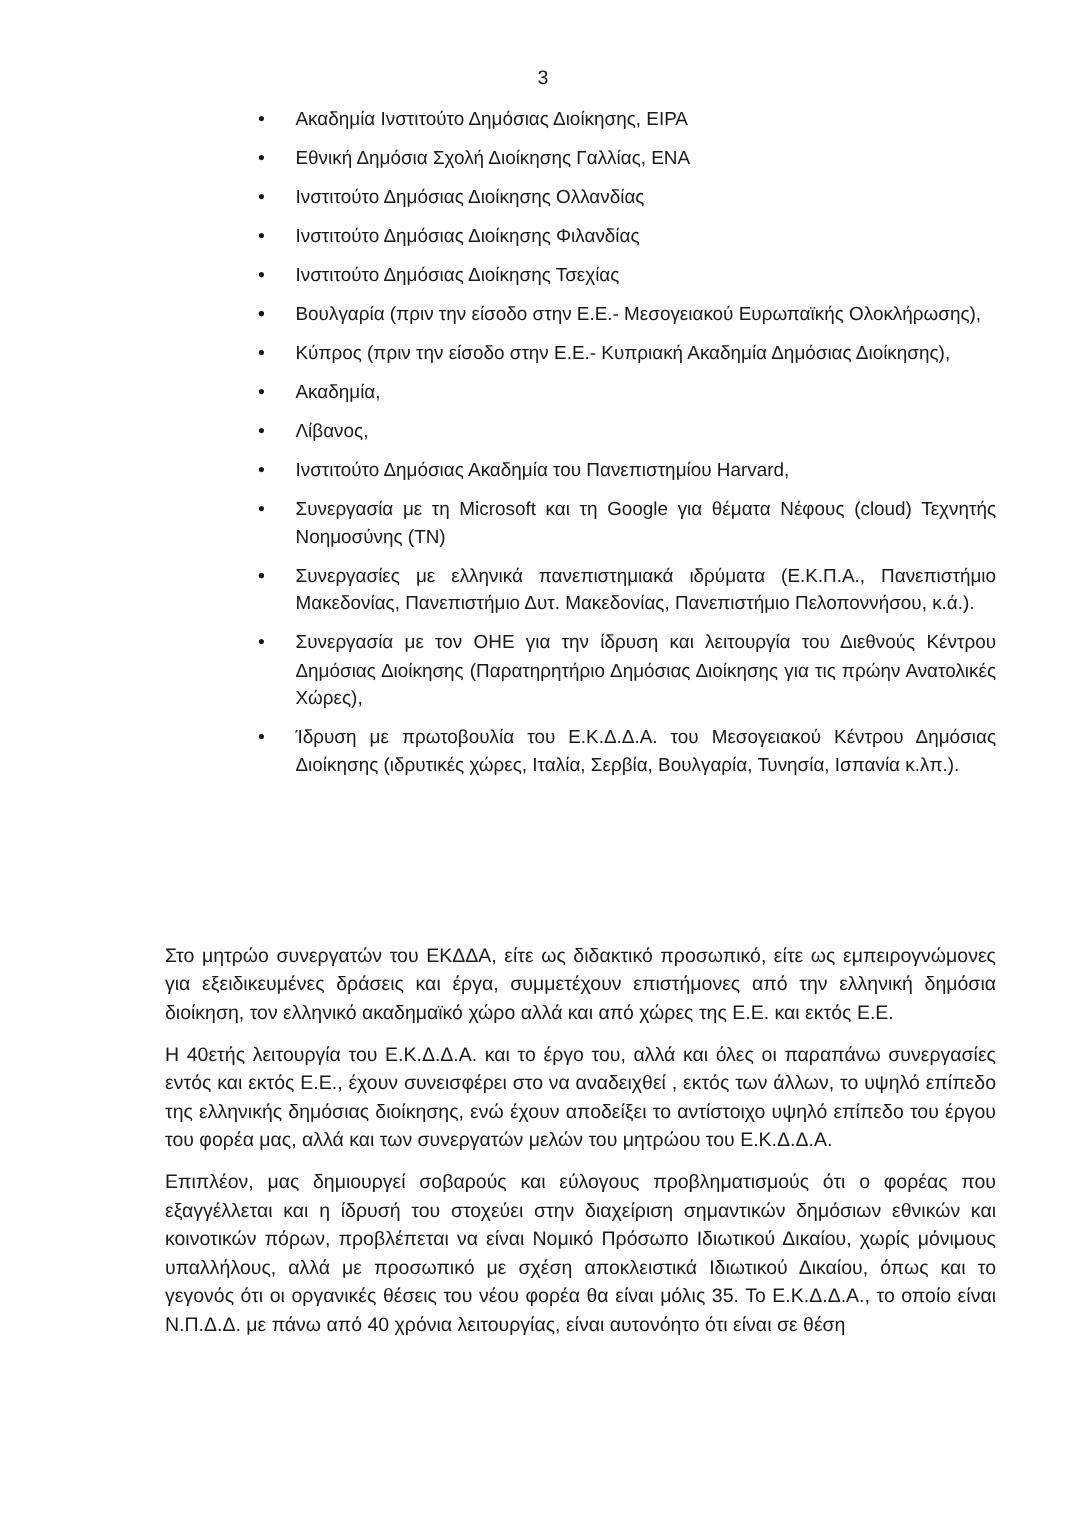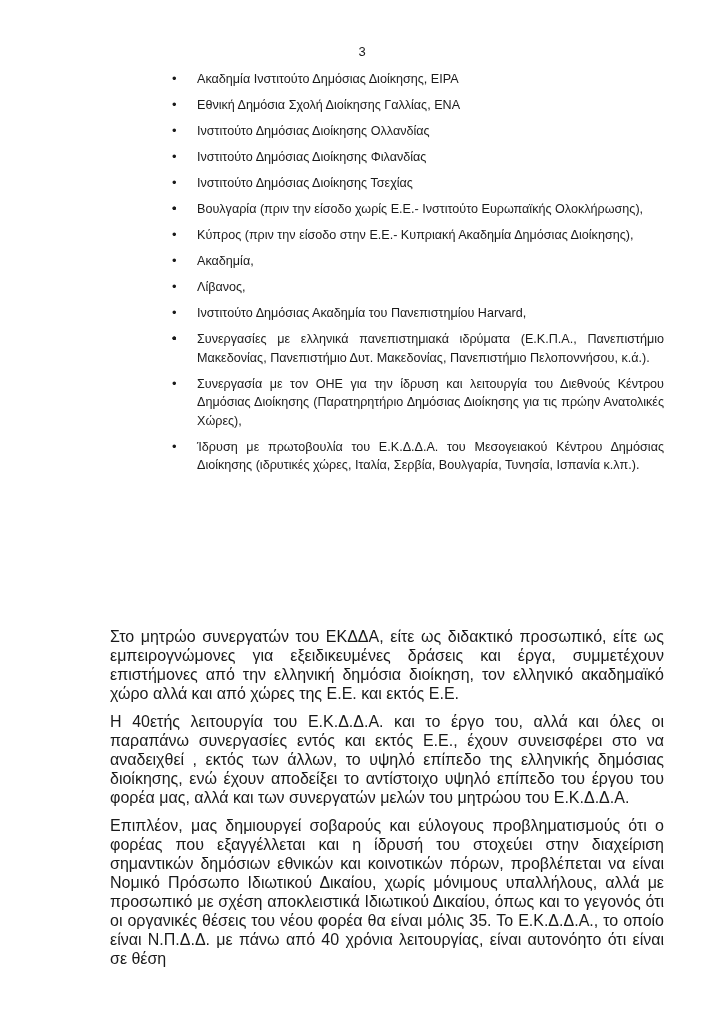--- a/index.html
+++ b/index.html
@@ -3,40 +3,40 @@
 <meta charset="utf-8">
 <style>
   html, body { margin:0; padding:0; background:#ffffff; }
   body { width:724px; height:1024px; position:relative; overflow:hidden;
          font-family:"Liberation Sans", "DejaVu Sans", sans-serif; color:#1a1a1a; }
   .page-number { position:absolute; top:44px; left:0; width:724px; text-align:center; font-size:13px; }
   .list { position:absolute; left:172px; top:70px; width:492px; margin:0; padding:0; list-style:none; }
   .item { position:relative; padding-left:25px; font-size:12.6px; line-height:18.5px; text-align:justify; margin-bottom:7.5px; }
   .bullet { position:absolute; left:0; top:0; font-size:13px; }
   .paras { position:absolute; left:110px; top:627px; width:554px; }
-  .para { font-size:16px; line-height:19px; text-align:justify; margin:0 0 9px 0; }
+  .para { font-size:13px; line-height:19px; text-align:justify; margin:0 0 9px 0; }
 </style>
 </head>
 <body>
 
 <div class="page-number">3</div>
 
 <ul class="list">
   <li class="item"><span class="bullet">•</span><span>Ακαδημία Ινστιτούτο Δημόσιας Διοίκησης, EIPA</span></li>
   <li class="item"><span class="bullet">•</span><span>Εθνική Δημόσια Σχολή Διοίκησης Γαλλίας, ΕΝΑ</span></li>
   <li class="item"><span class="bullet">•</span><span>Ινστιτούτο Δημόσιας Διοίκησης Ολλανδίας</span></li>
   <li class="item"><span class="bullet">•</span><span>Ινστιτούτο Δημόσιας Διοίκησης Φιλανδίας</span></li>
   <li class="item"><span class="bullet">•</span><span>Ινστιτούτο Δημόσιας Διοίκησης Τσεχίας</span></li>
   <li class="item"><span class="bullet">•</span></li>
-  <li class="item"><span class="bullet">•</span><span>Βουλγαρία (πριν την είσοδο χωρίς Ε.Ε.- Ινστιτούτο Ευρωπαϊκής Ολοκλήρωσης),</span></li>
+  <li class="item"><span class="bullet">•</span><span>Βουλγαρία (πριν την είσοδο στην Ε.Ε.- Μεσογειακού Ευρωπαϊκής Ολοκλήρωσης),</span></li>
   <li class="item"><span class="bullet">•</span><span>Κύπρος (πριν την είσοδο στην Ε.Ε.- Κυπριακή Ακαδημία Δημόσιας Διοίκησης),</span></li>
   <li class="item"><span class="bullet">•</span><span>Ακαδημία,</span></li>
   <li class="item"><span class="bullet">•</span><span>Λίβανος,</span></li>
   <li class="item"><span class="bullet">•</span><span>Ινστιτούτο Δημόσιας Ακαδημία του Πανεπιστημίου Harvard,</span></li>
-  <li class="item"><span class="bullet">•</span></li>
+  <li class="item"><span class="bullet">•</span><span>Συνεργασία με τη Microsoft και τη Google για θέματα Νέφους (cloud) Τεχνητής Νοημοσύνης (ΤΝ)</span></li>
   <li class="item"><span class="bullet">•</span></li>
   <li class="item"><span class="bullet">•</span><span>Συνεργασίες με ελληνικά πανεπιστημιακά ιδρύματα (Ε.Κ.Π.Α., Πανεπιστήμιο Μακεδονίας, Πανεπιστήμιο Δυτ. Μακεδονίας, Πανεπιστήμιο Πελοποννήσου, κ.ά.).</span></li>
   <li class="item"><span class="bullet">•</span><span>Συνεργασία με τον ΟΗΕ για την ίδρυση και λειτουργία  του Διεθνούς Κέντρου Δημόσιας Διοίκησης (Παρατηρητήριο Δημόσιας Διοίκησης για τις πρώην Ανατολικές Χώρες),</span></li>
   <li class="item"><span class="bullet">•</span><span>Ίδρυση με πρωτοβουλία του Ε.Κ.Δ.Δ.Α. του Μεσογειακού Κέντρου Δημόσιας Διοίκησης (ιδρυτικές χώρες, Ιταλία, Σερβία, Βουλγαρία, Τυνησία, Ισπανία κ.λπ.).</span></li>
 </ul>
 
 <div class="paras">
   <p class="para">Στο μητρώο συνεργατών του ΕΚΔΔΑ, είτε ως διδακτικό προσωπικό, είτε ως εμπειρογνώμονες για εξειδικευμένες δράσεις και έργα, συμμετέχουν επιστήμονες από την ελληνική δημόσια διοίκηση, τον ελληνικό ακαδημαϊκό χώρο αλλά και από χώρες της Ε.Ε. και εκτός Ε.Ε.</p>
   <p class="para">Η 40ετής λειτουργία του Ε.Κ.Δ.Δ.Α. και το έργο του, αλλά και όλες οι παραπάνω συνεργασίες εντός και εκτός Ε.Ε., έχουν συνεισφέρει στο να αναδειχθεί , εκτός των άλλων, το υψηλό επίπεδο της ελληνικής δημόσιας διοίκησης, ενώ έχουν αποδείξει  το αντίστοιχο υψηλό επίπεδο του έργου του φορέα μας, αλλά και των συνεργατών μελών του μητρώου του Ε.Κ.Δ.Δ.Α.</p>
   <p class="para">Επιπλέον, μας δημιουργεί σοβαρούς και εύλογους προβληματισμούς ότι ο φορέας που εξαγγέλλεται και η ίδρυσή του στοχεύει στην διαχείριση σημαντικών δημόσιων εθνικών και κοινοτικών πόρων, προβλέπεται να είναι Νομικό Πρόσωπο Ιδιωτικού Δικαίου, χωρίς μόνιμους υπαλλήλους, αλλά με προσωπικό με σχέση αποκλειστικά Ιδιωτικού Δικαίου, όπως και το γεγονός ότι οι οργανικές θέσεις του νέου φορέα θα είναι μόλις 35. Το Ε.Κ.Δ.Δ.Α., το οποίο είναι Ν.Π.Δ.Δ. με πάνω από 40 χρόνια λειτουργίας, είναι αυτονόητο ότι είναι σε θέση</p>

